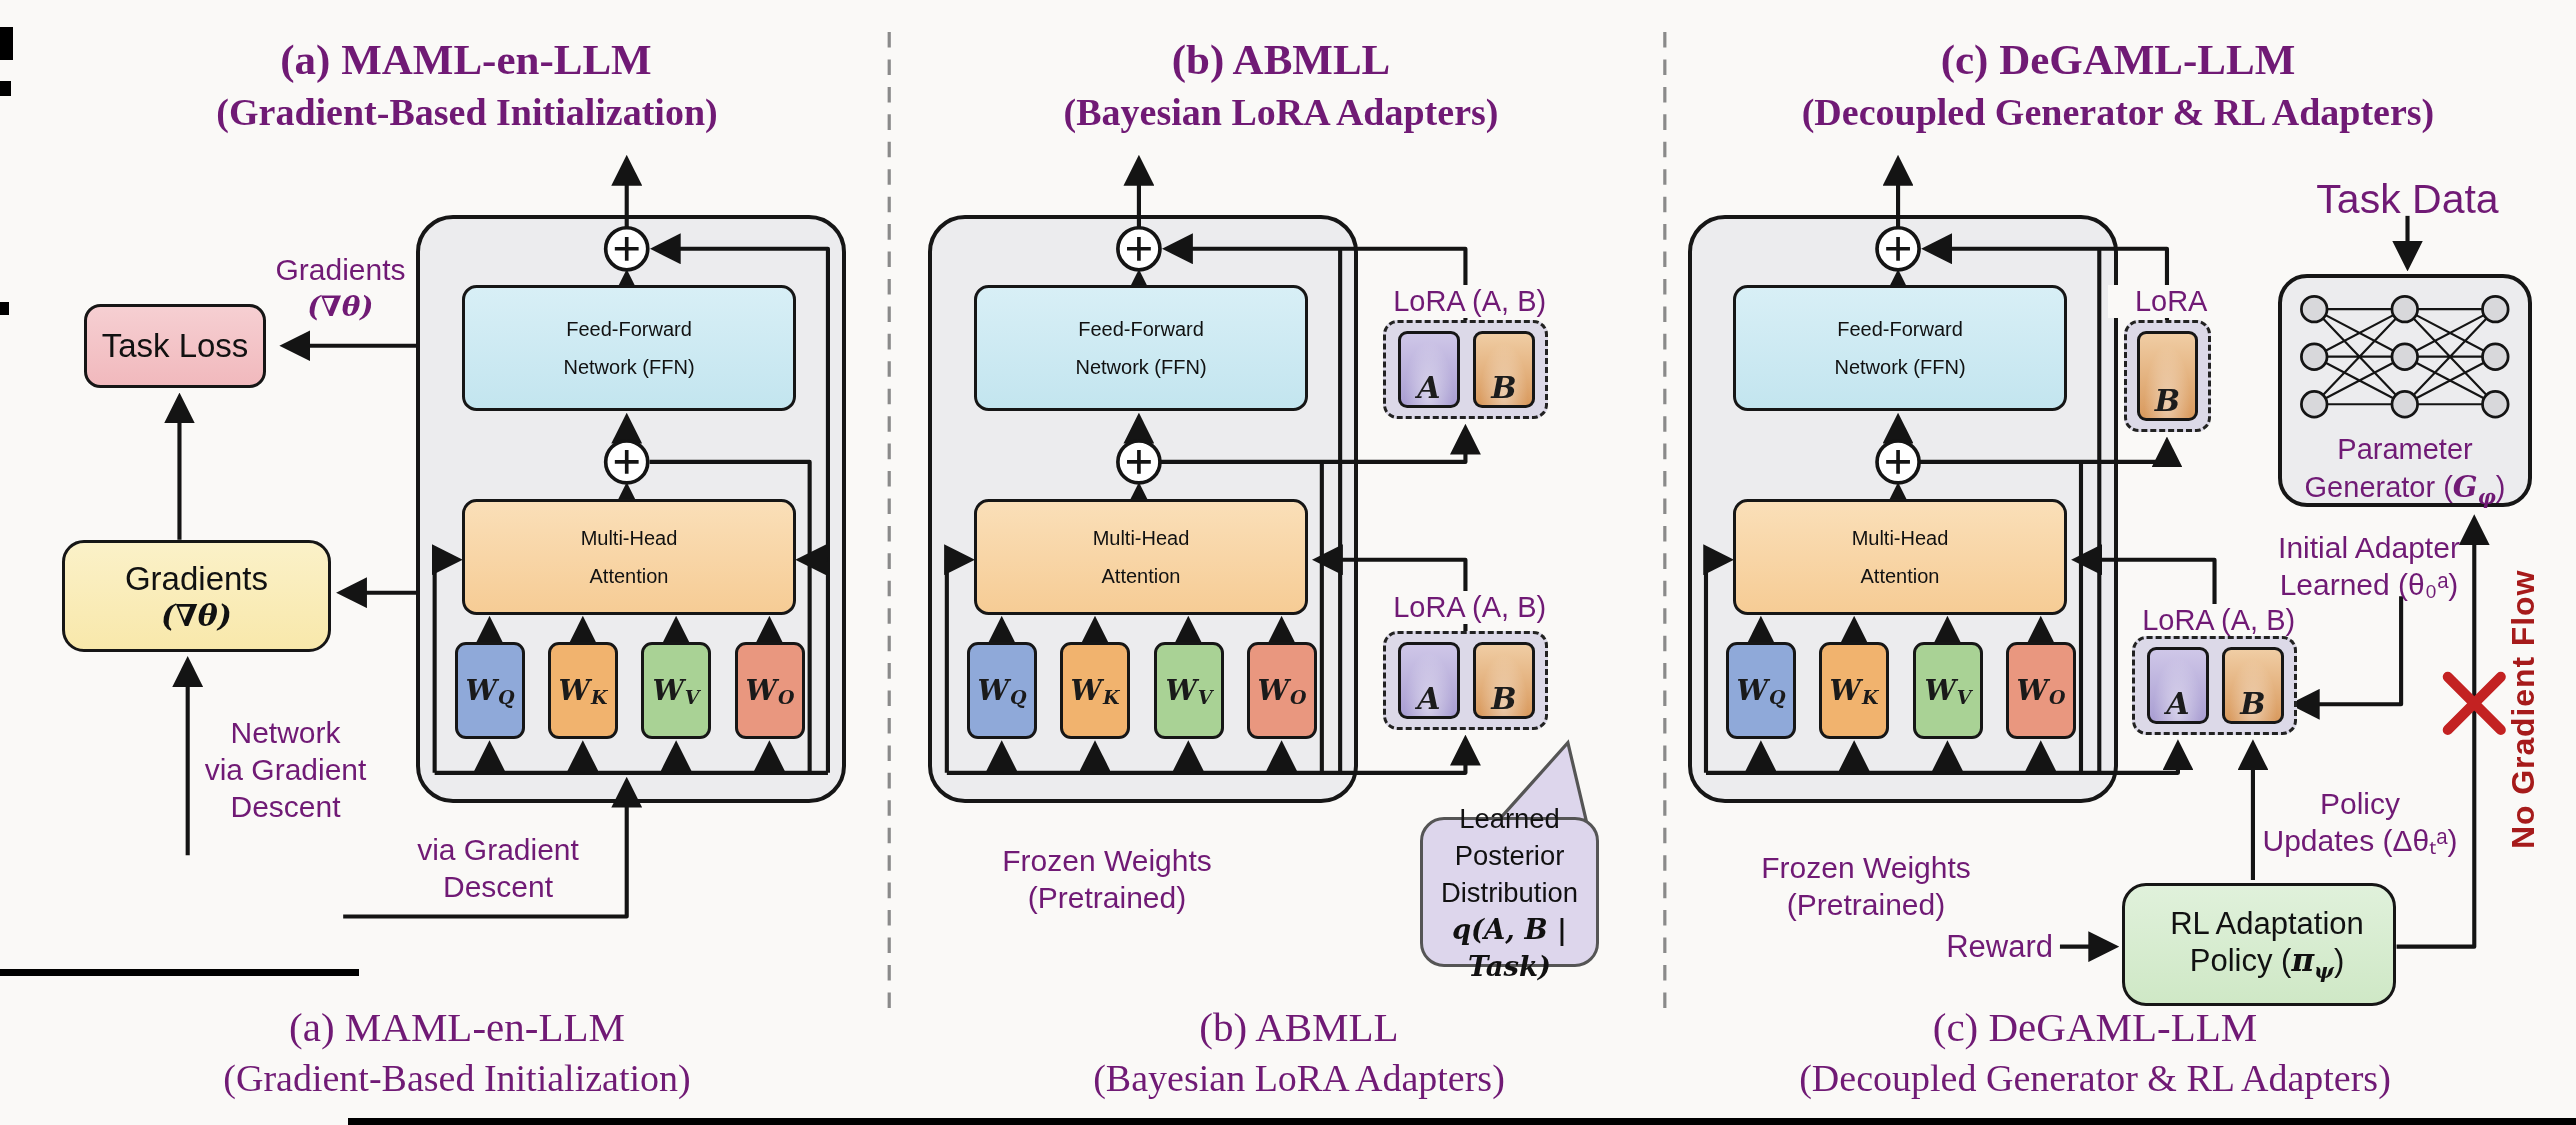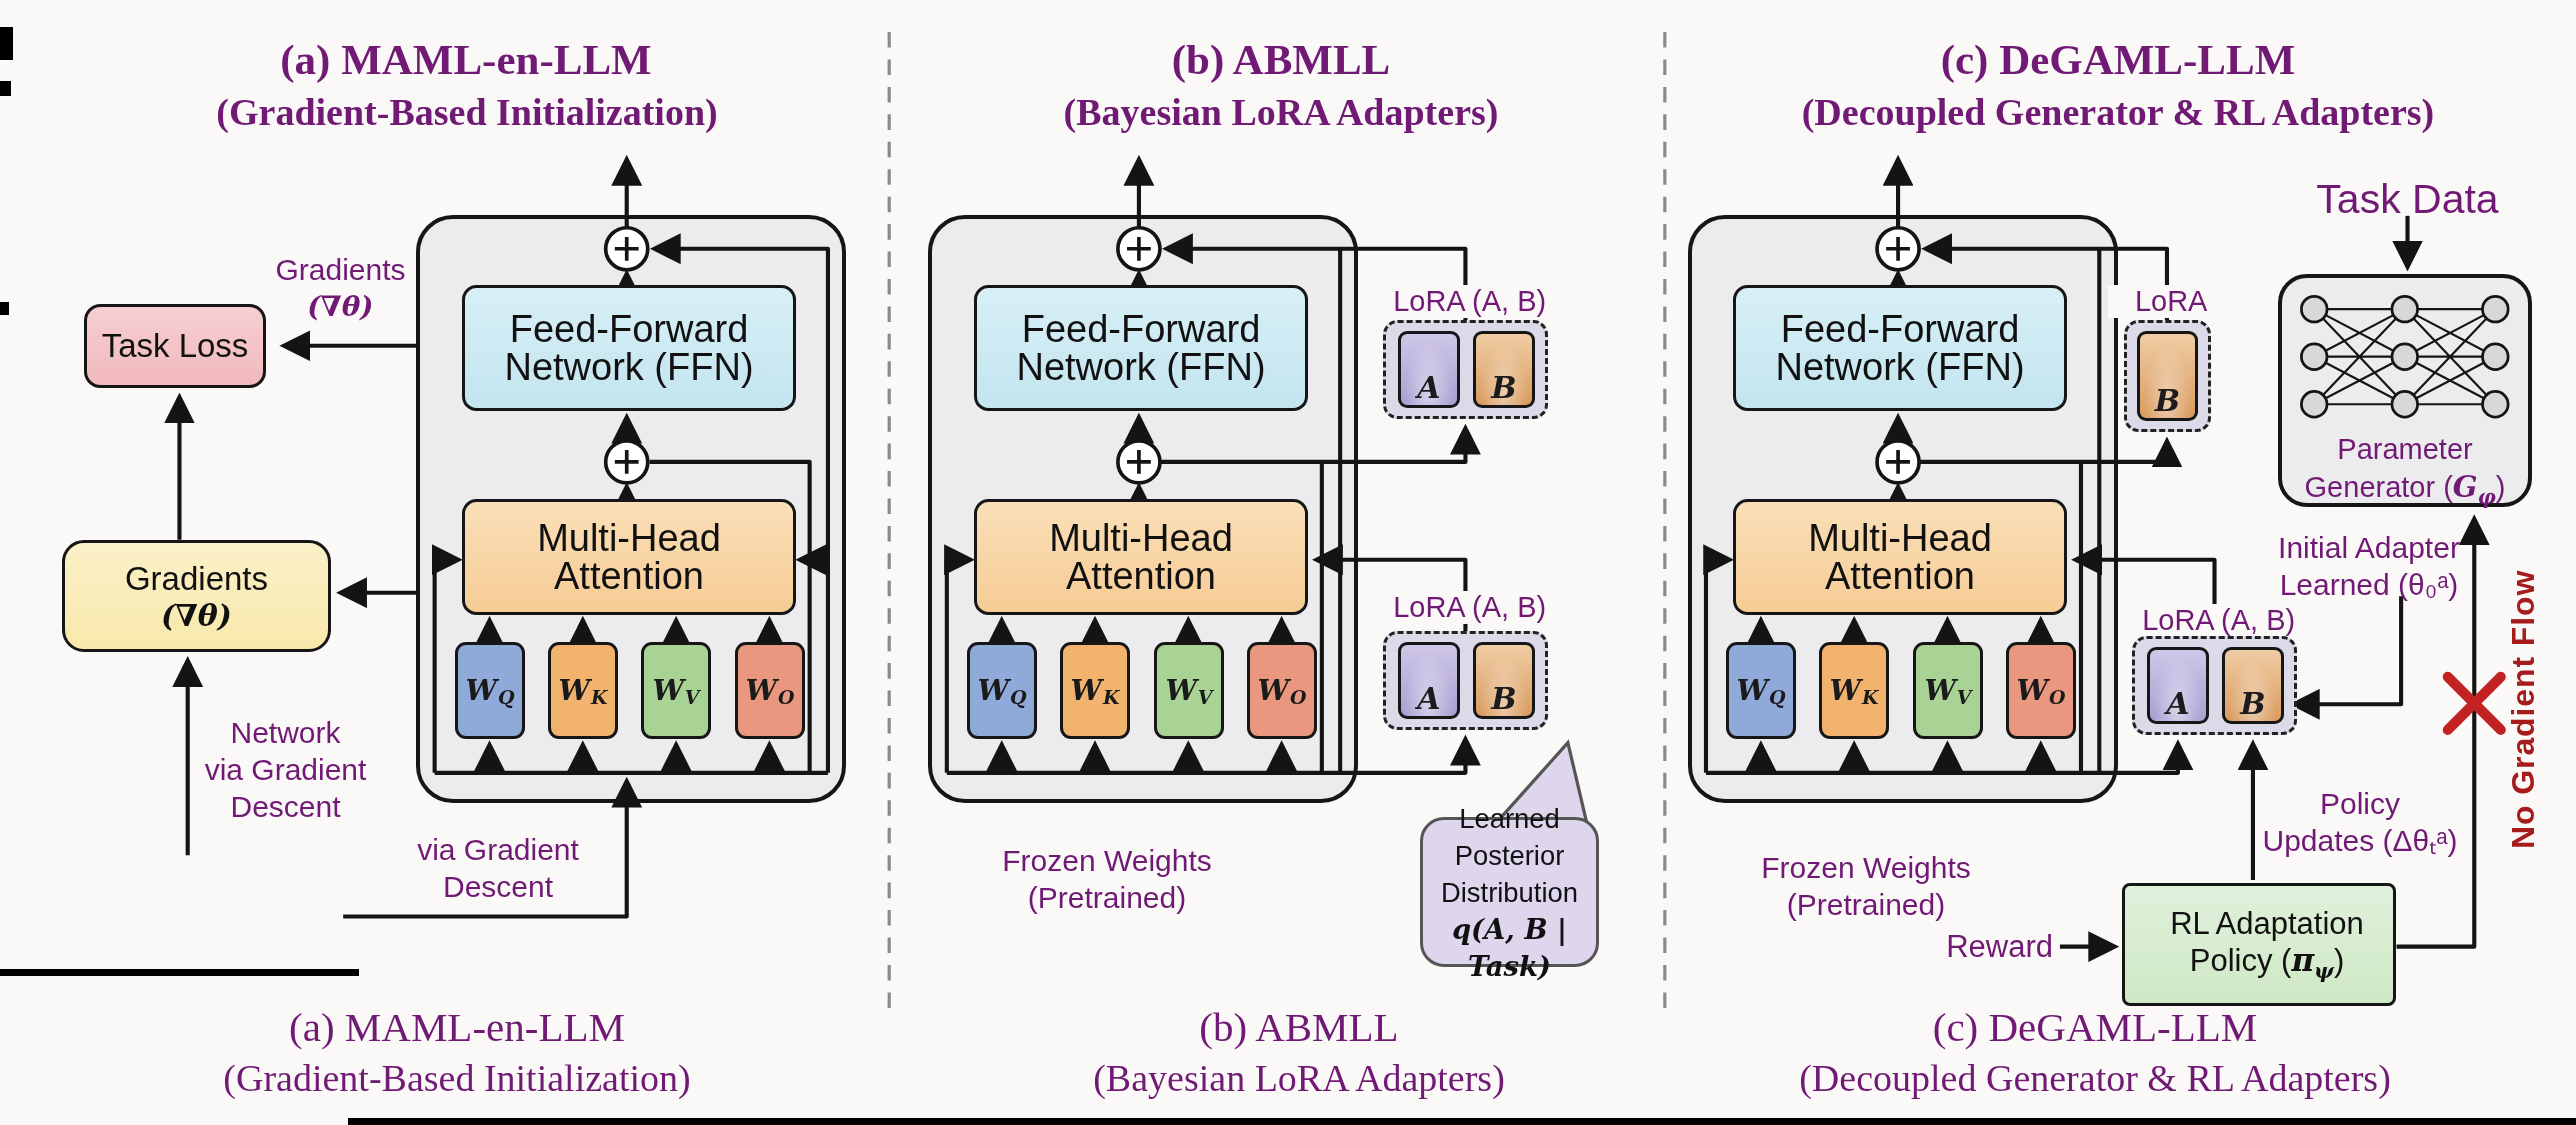--- a/index.html
+++ b/index.html
@@ -5,21 +5,21 @@
   html,body{margin:0;padding:0;}
   body{font-family:"Liberation Sans",sans-serif;background:#ffffff;}
   #stage{position:relative;width:2576px;height:1125px;background:#faf9f7;overflow:hidden;}
   #wires{position:absolute;left:0;top:0;z-index:2;pointer-events:none;}
   .fg{z-index:3;}
   
   .block{position:absolute;z-index:1;background:#ececee;border:4.6px solid #161616;border-radius:37px;box-sizing:border-box;}
   
   .cbox{position:absolute;z-index:3;box-sizing:border-box;border:3.7px solid #161616;border-radius:14.6px;
         display:flex;flex-direction:column;align-items:center;justify-content:center;
-        font-size:38px;line-height:38px;color:#111;text-align:center;}
+        font-size:20px;line-height:38px;color:#111;text-align:center;}
   .ffn{background:linear-gradient(180deg,#d8eff6,var(--ffn,#c3e5ef));}
   .mha{background:linear-gradient(180deg,#fadfb8,var(--mha,#f6cc95));}
   .wbox{position:absolute;z-index:3;box-sizing:border-box;border:3.7px solid #161616;border-radius:11px;
         display:flex;align-items:center;justify-content:center;
         font-family:"DejaVu Serif",serif;font-style:italic;font-weight:bold;font-size:28px;color:#1a1a1a;}
   .wsub{font-size:19px;margin-top:12.8px;margin-left:0.9px;}
   .pill{position:absolute;z-index:3;box-sizing:border-box;border:3.7px solid #161616;border-radius:16.5px;
         display:flex;flex-direction:column;align-items:center;justify-content:center;
         font-size:33px;color:#111;text-align:center;}
   .lbl{position:absolute;z-index:3;color:#701a75;text-align:center;}
@@ -347,21 +347,21 @@
   <div class="lbl small fg" style="left:2232px;top:529px;width:274px;">
     <div>Initial Adapter</div>
     <div>Learned (θ₀ᵃ)</div>
   </div>
 
   <div class="lbl small fg" style="left:2255px;top:785px;width:210px;">
     <div>Policy</div>
     <div>Updates (Δθₜᵃ)</div>
   </div>
 
-  <div class="pill" style="left:2122px;top:883px;width:274px;height:123px;border-radius:8px;background:linear-gradient(180deg,#e0f1db,var(--rl,#cfe8c6));font-size:31px;padding-left:16px;">
+  <div class="pill" style="left:2122px;top:883px;width:274px;height:123px;border-radius:24px;background:linear-gradient(180deg,#e0f1db,var(--rl,#cfe8c6));font-size:31px;padding-left:16px;">
     <span>RL Adaptation</span>
     <span><span>Policy (</span><span class="math">π</span><span class="math" style="font-size:21px;vertical-align:sub;">ψ</span><span>)</span></span>
   </div>
   <div class="lbl fg" style="left:1916px;top:929px;width:137px;font-size:31px;text-align:right;">Reward</div>
 
   <div class="lbl fg nograd" style="left:2505px;top:556px;width:40px;height:307px;">No Gradient Flow</div>
 
   <div class="lbl small fg" style="left:1729px;top:849px;width:274px;">
     <div>Frozen Weights</div>
     <div>(Pretrained)</div>

